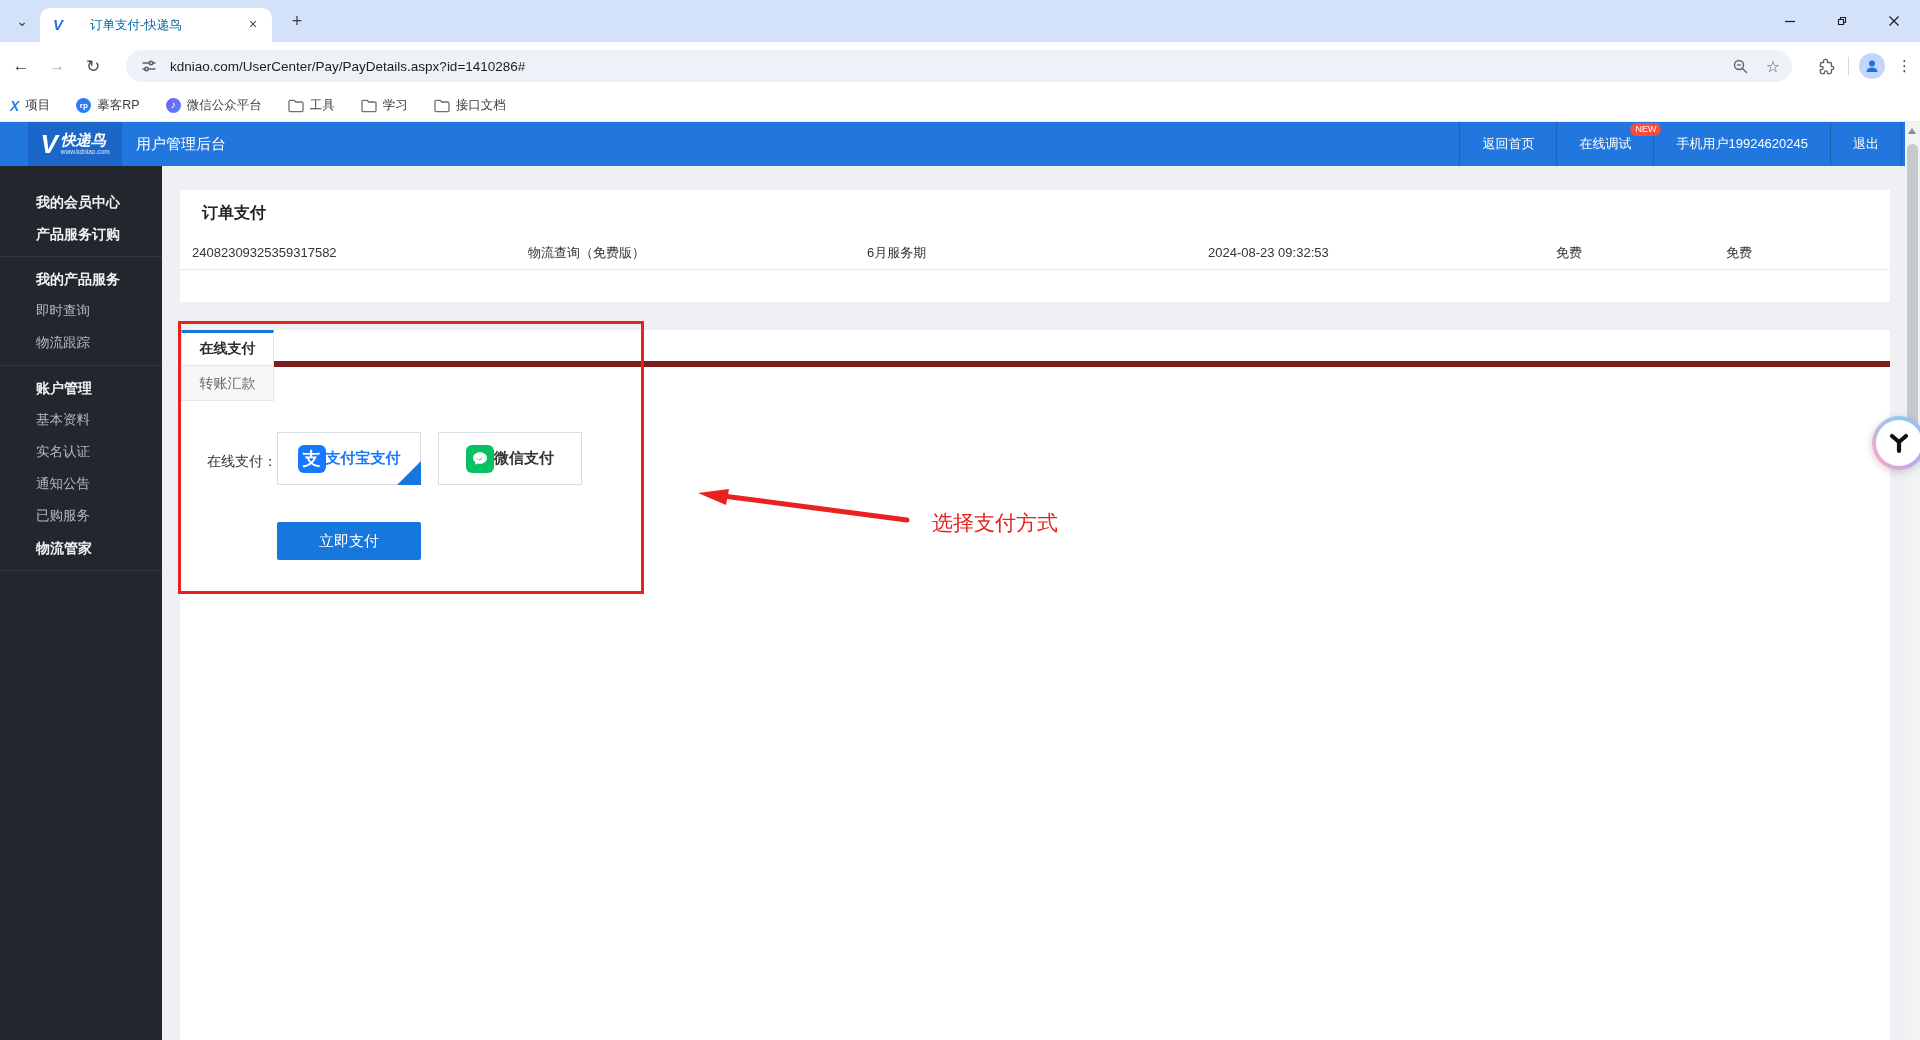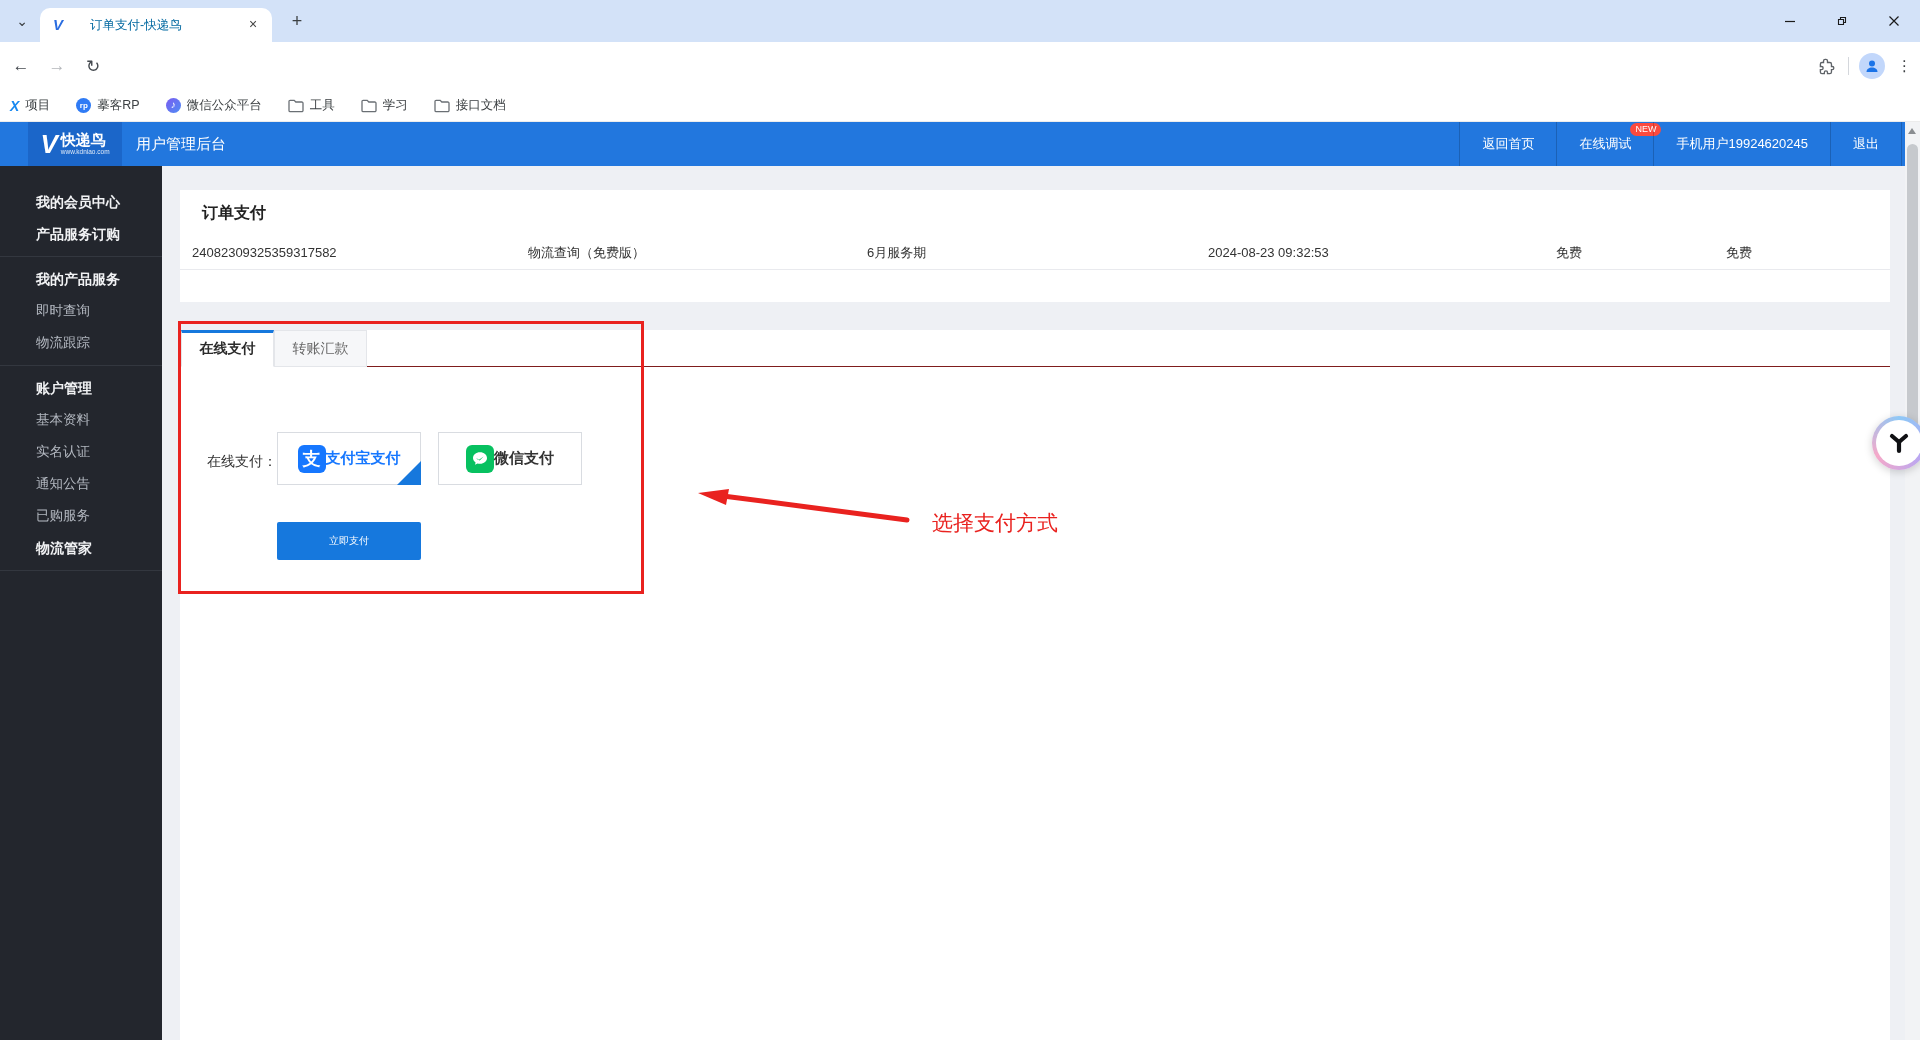--- a/index.html
+++ b/index.html
@@ -49,21 +49,21 @@
     font-weight:bold; text-align:center; line-height:15px; }
   .bm-wx { width:15px; height:15px; border-radius:50%;
     background:linear-gradient(135deg,#7a5cf0,#4f8df5); color:#fff; font-size:10px; text-align:center; line-height:14px; }
 
   
   .siteheader { position:absolute; left:0; top:122px; width:1920px; height:44px; background:#2277de; }
   .brand { position:absolute; left:28px; top:0; height:44px; width:94px; background:#1b66c9;
     display:flex; align-items:center; justify-content:center; color:#fff; }
   .brand-v { font-size:26px; font-weight:bold; font-style:italic; margin-right:3px; line-height:1; }
   .brand-col { display:flex; flex-direction:column; line-height:1; }
-  .brand-name { font-size:15px; font-weight:bold; }
+  .brand-name { font-size:15px; font-weight:bold; font-style:italic; }
   .brand-site { font-size:6.5px; margin-top:2px; opacity:.85; }
   .portal-title { position:absolute; left:136px; top:0; height:44px; line-height:44px; color:#fff;
     font-size:15px; }
   .topnav { position:absolute; right:18px; top:0; height:44px; display:flex; }
   .topnav-item { position:relative; height:44px; line-height:44px; padding:0 22px; color:#fff;
     font-size:13px; border-left:1px solid rgba(0,0,0,.18); white-space:nowrap; }
   .topnav-item:last-child { border-right:1px solid rgba(0,0,0,.18); }
   .badge-new { position:absolute; top:1px; right:-8px; background:#fb4a3e; color:#fff; font-size:9px;
     padding:1px 5px; border-radius:8px; line-height:11px; }
 
@@ -79,42 +79,42 @@
   .card1 { position:absolute; left:180px; top:190px; width:1710px; height:112px; background:#fff; }
   .page-title { font-size:16px; font-weight:bold; color:#222; padding:13px 0 12px 22px; }
   .otable-row { display:grid; grid-template-columns:336px 339px 341px 348px 170px auto;
     padding:0 12px; align-items:center; }
   .otable-head { height:33px; background:#f6f7f9; border-top:1px solid #e9eaee; border-bottom:1px solid #e9eaee; }
   .otable-head .cell { font-size:13px; color:#555; }
   .otable-data { height:34px; border-bottom:1px solid #e9eaee; background:#fff; }
   .otable-data .cell { font-size:13px; color:#333; }
 
   .card2 { position:absolute; left:180px; top:330px; width:1710px; height:710px; background:#fff; }
-  .paytabs { height:37px; border-bottom:1px solid #7f1d1d; padding-left:1px; display:flex; }
+  .paytabs { height:37px; border-bottom:6px solid #7f1d1d; padding-left:1px; display:flex;flex-direction:column; }
   .paytab { height:37px; line-height:34px; width:93px; text-align:center; font-size:14px; color:#666;
     background:#f6f7f9; border:1px solid #e4e6ea; }
   .paytab.active { background:#fff; color:#2b2b2b; font-weight:bold; border-top:3px solid #1678dd;
     border-bottom:1px solid #fff; line-height:31px; }
   .pay-label { position:absolute; left:27px; top:123px; font-size:14px; color:#333;text-align:center; }
   .pm-box { position:absolute; top:102px; width:144px; height:53px; background:#fff;
     border:1px solid #d9dce1; display:flex; align-items:center; justify-content:center; }
   .pm-alipay { left:97px; }
   .pm-wechat { left:258px; }
   .pm-label { font-size:15px; }
   .pm-alipay .pm-label { color:#1677ff; font-weight:bold; }
   .pm-wechat .pm-label { color:#333; font-weight:bold; }
   .ali-ic { width:28px; height:28px; border-radius:6px; background:#1677ff; color:#fff;
     font-size:18px; font-weight:bold; text-align:center; line-height:28px; }
   .wx-ic { width:28px; height:28px; border-radius:6px; background:#07c160; display:flex;
     align-items:center; justify-content:center; }
   .sel-corner { position:absolute; right:-1px; bottom:-1px; width:0; height:0;
     border-left:24px solid transparent; border-bottom:24px solid #1678dd; }
   .sel-check { position:absolute; right:1px; bottom:-23px; color:#fff; font-size:11px; }
   .pay-now { position:absolute; left:97px; top:192px; width:144px; height:38px; background:#1678dd;
-    color:#fff; font-size:10px; border:none; border-radius:2px; text-align:center; line-height:38px; }
+    color:#fff; font-size:15px; border:none; border-radius:2px; text-align:center; line-height:38px; }
 
   
   .redrect { position:absolute; left:178px; top:321px; width:466px; height:273px;
     border:3px solid #e9221f; pointer-events:none; z-index:40; }
   .arrow-svg { position:absolute; left:685px; top:478px; z-index:41; pointer-events:none; }
   .annotation { position:absolute; left:932px; top:509px; font-size:21px; color:#e9221f; z-index:41; }
 
   
   .scrollbar { position:absolute; left:1905px; top:122px; width:15px; height:918px; background:#f2f3f5; }
   .sb-up { position:absolute; left:3px; top:6px; width:0; height:0; border-left:4.5px solid transparent;
@@ -156,20 +156,38 @@
             <path d="M1.5 1.5l9 9M10.5 1.5l-9 9" stroke="#1b1b1b" stroke-width="1.2"></path>
           </svg>
       </div>
     </div>
   </div>
 
   <div class="toolbar">
     <span class="navic">←</span>
     <span class="navic disabled">→</span>
     <span class="navic">↻</span>
+    <div class="omnibox">
+      <span class="omni-ic">
+        <svg width="16" height="16" viewBox="0 0 16 16">
+            <path d="M2 5h7M11.5 5H14M2 11h2.5M7 11h7" stroke="#5f6368" stroke-width="1.4" stroke-linecap="round"></path>
+            <circle cx="10" cy="5" r="1.8" fill="none" stroke="#5f6368" stroke-width="1.4"></circle>
+            <circle cx="5.5" cy="11" r="1.8" fill="none" stroke="#5f6368" stroke-width="1.4"></circle>
+          </svg>
+      </span>
+      <span class="omni-url">kdniao.com/UserCenter/Pay/PayDetails.aspx?id=1410286#</span>
+      <span class="omni-ic">
+        <svg width="17" height="17" viewBox="0 0 17 17">
+            <circle cx="7" cy="7" r="4.5" fill="none" stroke="#5f6368" stroke-width="1.4"></circle>
+            <path d="M10.5 10.5l4 4" stroke="#5f6368" stroke-width="1.4" stroke-linecap="round"></path>
+            <path d="M5 7h4" stroke="#5f6368" stroke-width="1.3"></path>
+          </svg>
+      </span>
+      <span class="star">☆</span>
+    </div>
     <div class="toolbar-right">
       <span class="omni-ic">
         <svg width="19" height="19" viewBox="0 0 24 24">
             <path d="M9 3a2 2 0 0 0-2 2v2H5a2 2 0 0 0-2 2v3h1.5a2 2 0 1 1 0 4H3v3a2 2 0 0 0 2 2h3v-1.5a2 2 0 1 1 4 0V21h3a2 2 0 0 0 2-2v-3h1a2 2 0 1 0 0-4h-1V9a2 2 0 0 0-2-2h-3V5a2 2 0 0 0-2-2z" fill="none" stroke="#5f6368" stroke-width="1.7"></path>
           </svg>
       </span>
       <span class="tb-sep"></span>
       <span class="avatar">
         <svg width="16" height="16" viewBox="0 0 16 16">
             <circle cx="8" cy="5.5" r="3" fill="#1a73e8"></circle>

